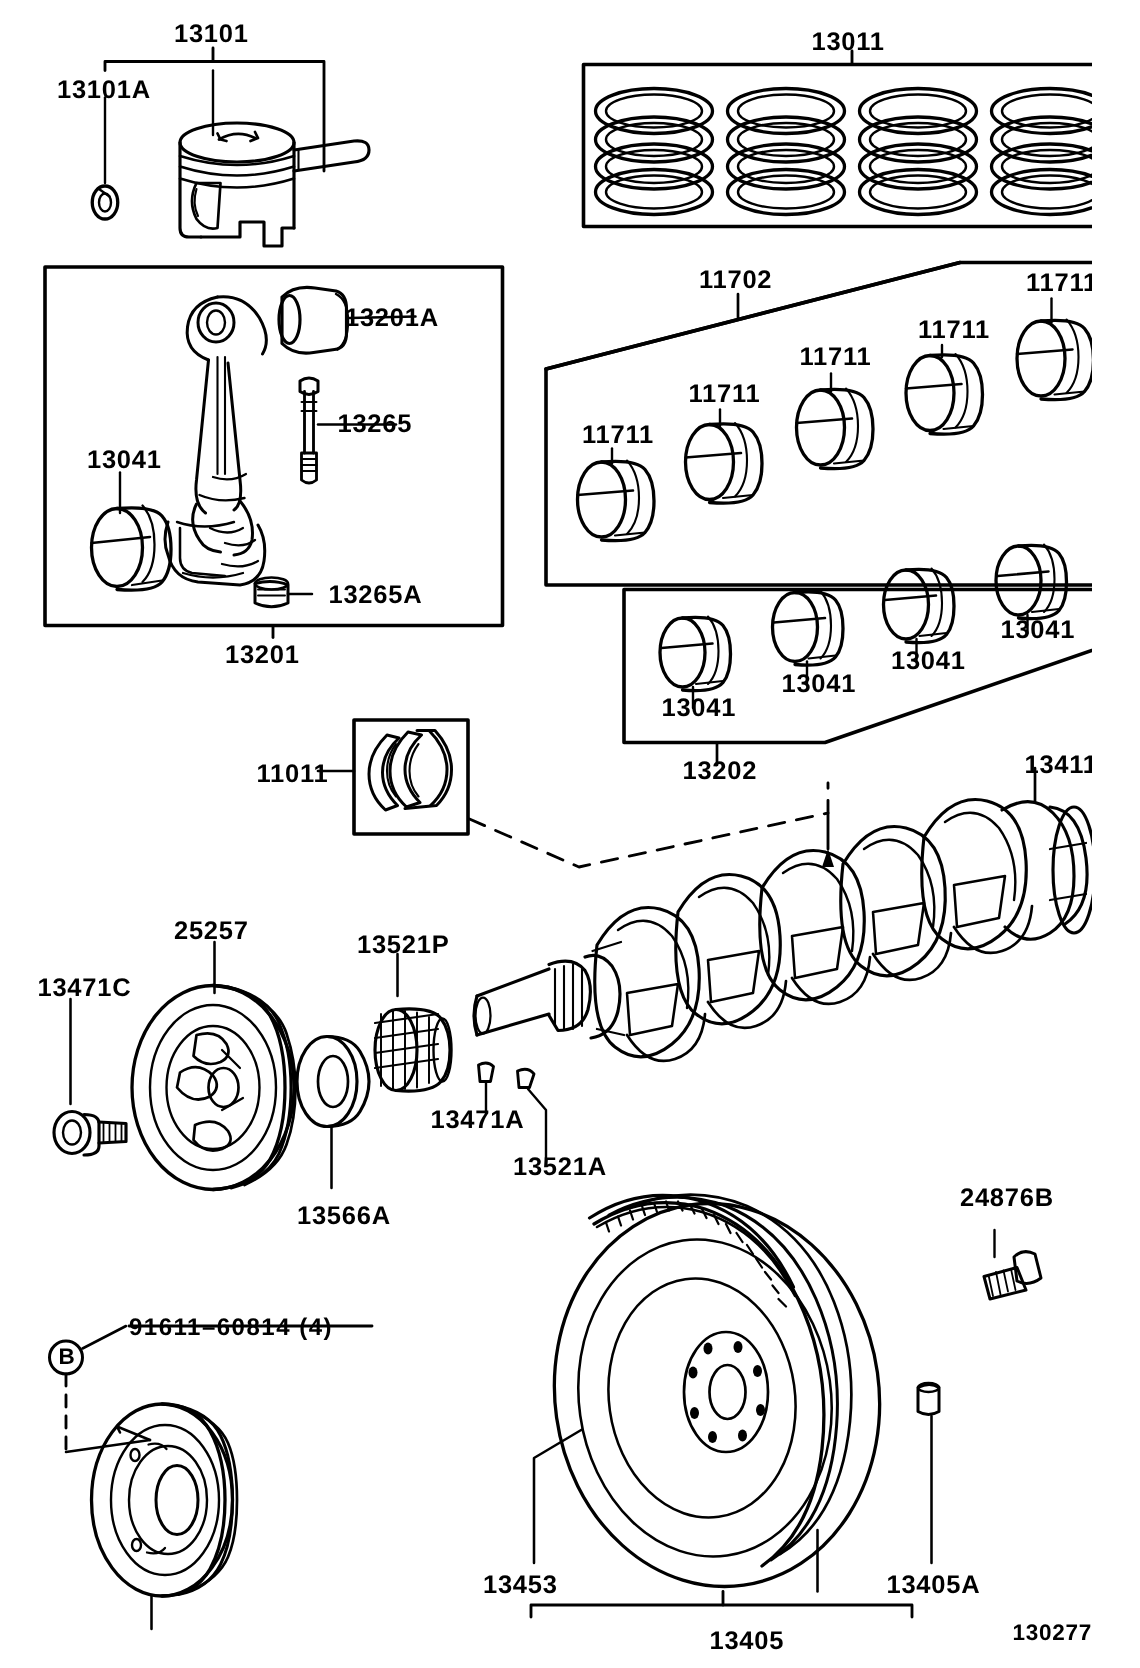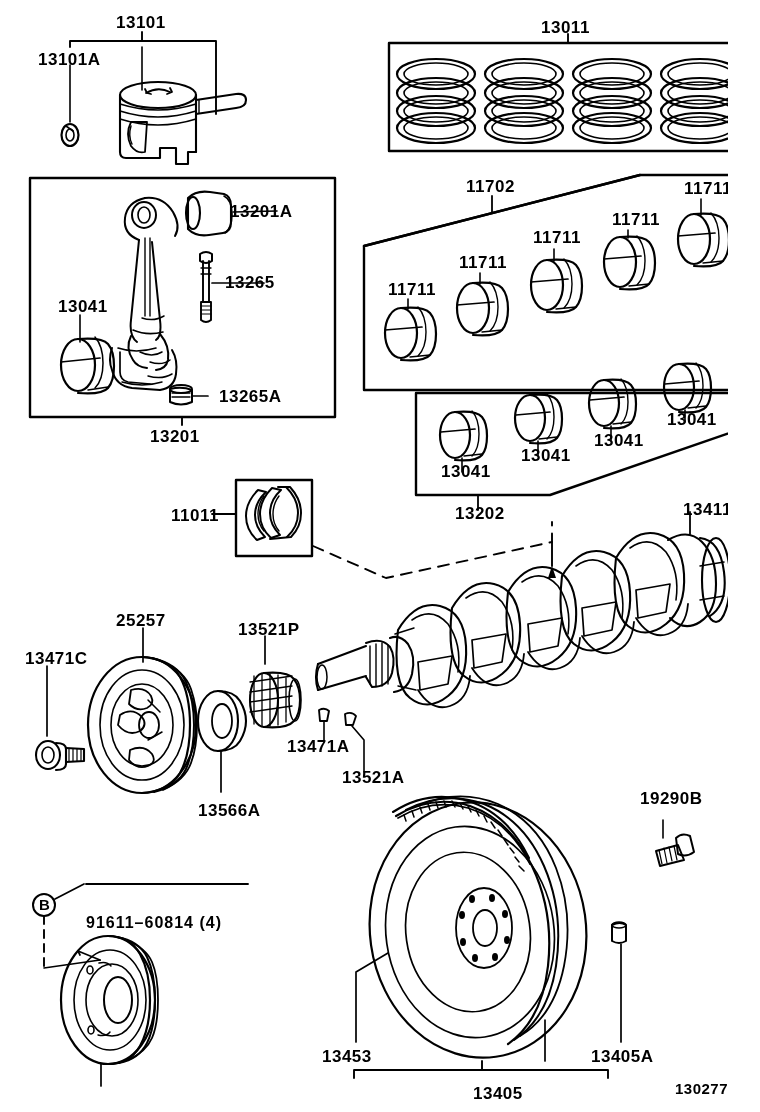--- a/index.html
+++ b/index.html
@@ -26,21 +26,21 @@
   .lbl {
     position: absolute;
     font-family: "Liberation Sans", sans-serif;
     font-weight: bold;
     font-size: 17px;
     letter-spacing: 0.5px;
     color: #000000;
     white-space: nowrap;
     line-height: 1;
   }
-  .lbl.dn { font-size: 16px; letter-spacing: 1px; margin-top: 37px; }
+  .lbl.dn { font-size: 16px; letter-spacing: 1px; }
 </style>
 </head>
 <body>
 
 <div id="sheet">
 
   <svg width="760" height="1112" viewBox="0 0 760 1112" fill="none" stroke="#000" stroke-width="1.7" stroke-linecap="round" stroke-linejoin="round">
 
     <g>
 
@@ -518,21 +518,21 @@
   <div class="lbl" style="left:171px;top:507px">11011</div>
   <div class="lbl" style="left:683px;top:501px">13411</div>
 
   <div class="lbl" style="left:116px;top:612px">25257</div>
   <div class="lbl" style="left:25px;top:650px">13471C</div>
   <div class="lbl" style="left:238px;top:621px">13521P</div>
   <div class="lbl" style="left:287px;top:738px">13471A</div>
   <div class="lbl" style="left:342px;top:769px">13521A</div>
   <div class="lbl" style="left:198px;top:802px">13566A</div>
 
-  <div class="lbl" style="left:640px;top:790px">19290B</div>
+  <div class="lbl" style="left:640px;top:790px">24876B</div>
   <div class="lbl" style="left:322px;top:1048px">13453</div>
   <div class="lbl" style="left:591px;top:1048px">13405A</div>
   <div class="lbl" style="left:473px;top:1085px">13405</div>
 
   <div class="lbl dn" style="left:86px;top:878px">91611–60814 (4)</div>
   <div class="lbl" style="left:79px;top:1136px">13477</div>
 
   <div class="lbl" style="left:39px;top:897px;font-size:15px">B</div>
 
   <div class="lbl" style="left:675px;top:1081px;font-size:15px">130277</div>

